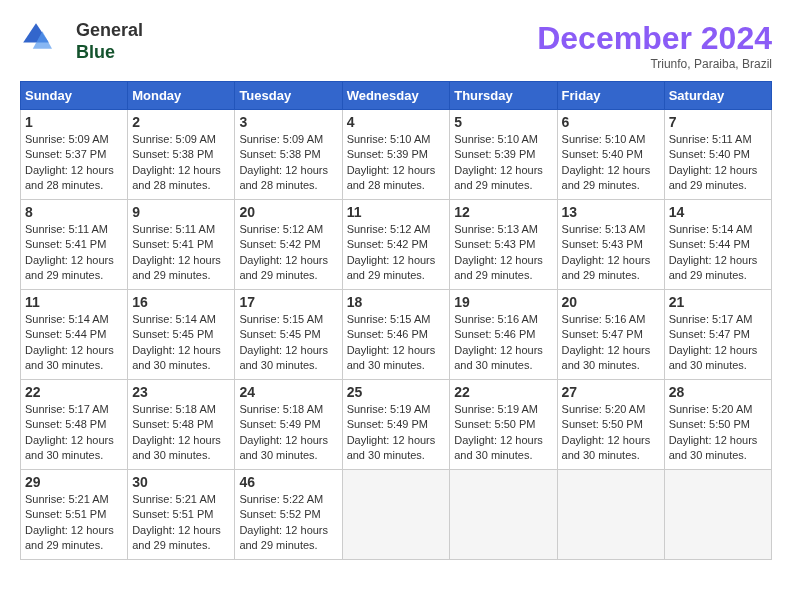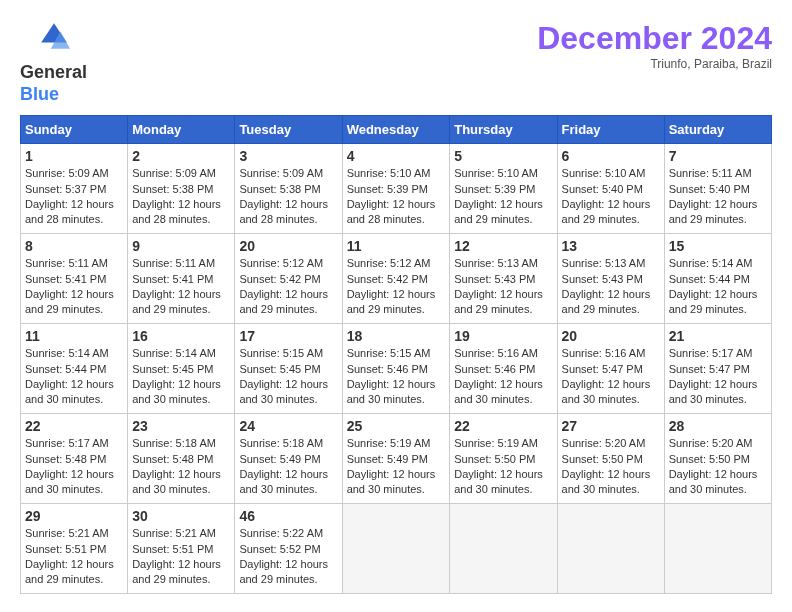--- a/index.html
+++ b/index.html
@@ -11,31 +11,30 @@
       padding: 20px;
     }
     .header {
       display: flex;
       justify-content: space-between;
       align-items: flex-start;
       margin-bottom: 10px;
     }
     .logo {
       display: flex;
-      align-items: center;
-      gap: 10px;
-      flex-direction: column;
+      align-items: flex-start;
+      gap: 24px;
     }
     .logo-text {
       font-size: 18px;
       font-weight: bold;
       line-height: 1.2;
     }
     .logo-text .general { color: #333; }
-    .logo-text .blue { color: #3b82f6; }
+    .logo-text .blue { color: #14532d; }
     .logo-icon {
       width: 32px;
       height: 32px;
     }
     .title-block {
       text-align: right;
     }
     .month-title {
       font-size: 32px;
       font-weight: bold;
@@ -165,21 +164,21 @@
         </td>
         <td>
           <span class="day-num">12</span>
           <div class="day-info">Sunrise: 5:13 AM<br>Sunset: 5:43 PM<br>Daylight: 12 hours and 29 minutes.</div>
         </td>
         <td>
           <span class="day-num">13</span>
           <div class="day-info">Sunrise: 5:13 AM<br>Sunset: 5:43 PM<br>Daylight: 12 hours and 29 minutes.</div>
         </td>
         <td>
-          <span class="day-num">15</span>
+          <span class="day-num">14</span>
           <div class="day-info">Sunrise: 5:14 AM<br>Sunset: 5:44 PM<br>Daylight: 12 hours and 29 minutes.</div>
         </td>
       </tr>
       <tr>
         <td>
           <span class="day-num">11</span>
           <div class="day-info">Sunrise: 5:14 AM<br>Sunset: 5:44 PM<br>Daylight: 12 hours and 30 minutes.</div>
         </td>
         <td>
           <span class="day-num">16</span>

